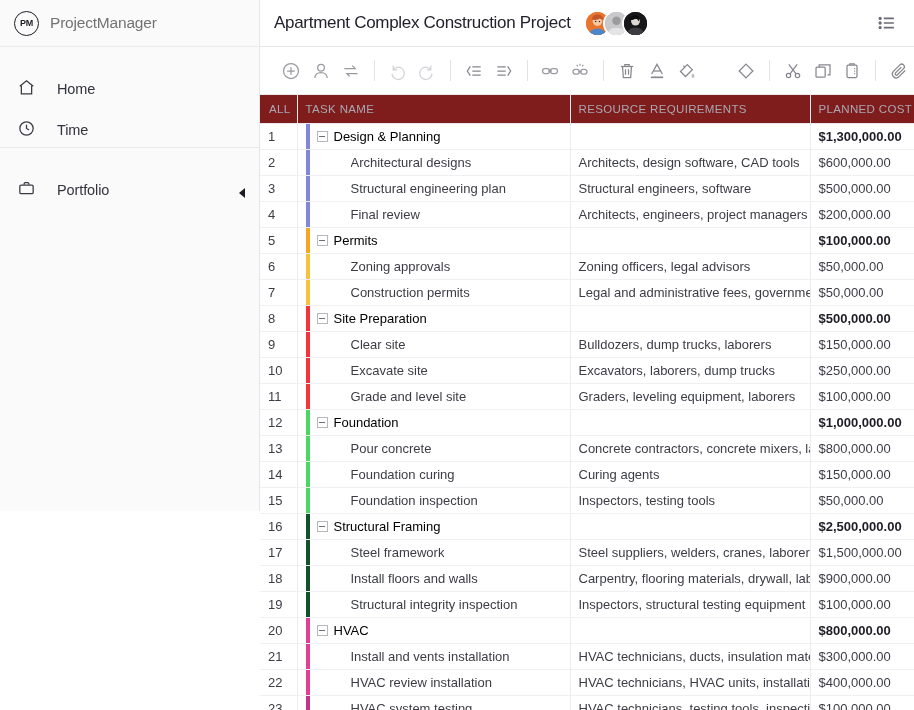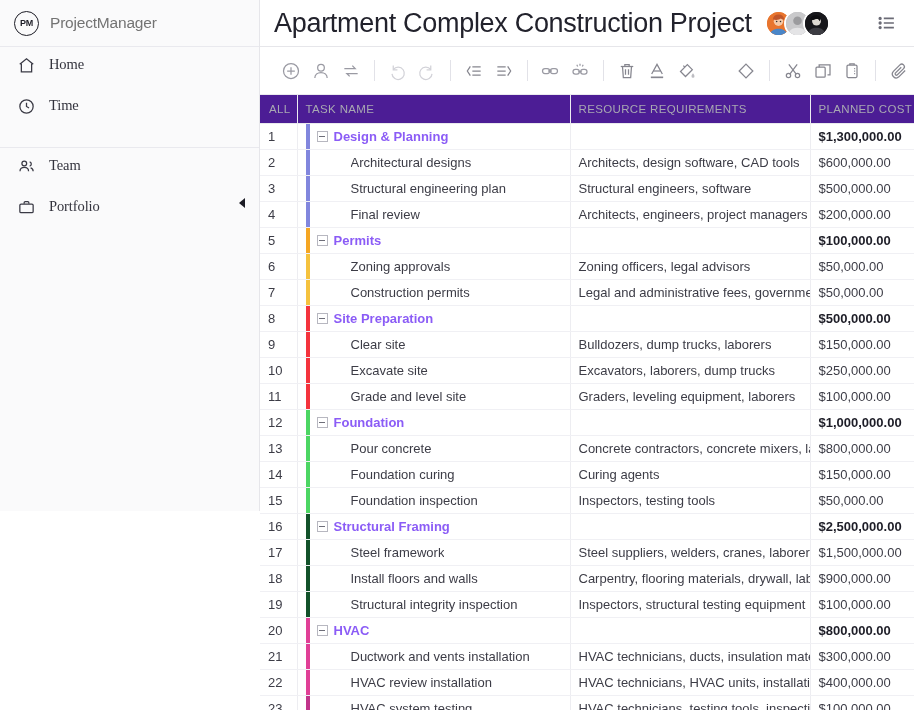--- a/index.html
+++ b/index.html
@@ -29,43 +29,43 @@
     border: 1.6px solid #1d1d26;
     display: flex; align-items: center; justify-content: center;
     font-size: 9px; font-weight: bold; color: #1d1d26;
     letter-spacing: -0.3px;
   }
   .brand-name { font-size: 15.5px; color: #737373; letter-spacing: -0.2px; }
 
   .nav-group { padding: 9px 0; }
   .nav-group.divided { border-bottom: 1px solid #e9e9ee; }
   .nav-item {
-    display: flex; align-items: flex-start; gap: 13px;
+    display: flex; align-items: flex-end; gap: 21px;
     height: 41px; padding-left: 17px; padding-right: 14px;
-    cursor: pointer; position: relative; font-family: Liberation Serif, serif;
+    cursor: pointer; position: relative;
   }
   .nav-label { font-size: 14.5px; color: #33333d; letter-spacing: -0.1px; }
   .nav-ico { width: 19px; height: 19px; flex: 0 0 19px; color: #3a3a45; display:block;}
   .nav-caret {
     margin-left: auto; width: 0; height: 0;
     border-top: 5px solid transparent; border-bottom: 5px solid transparent;
     border-right: 6px solid #1b1b24;
   }
 
   
   .main { flex: 1 1 auto; height: 710px; display: flex; flex-direction: column; min-width: 0; }
 
   .topbar {
     height: 47px; flex: 0 0 47px;
     display: flex; align-items: center;
     border-bottom: 1px solid #e6e6ea;
     padding: 0 16px 0 14px;
   }
   .proj-title {
-    font-size: 27px; color: #22222c; letter-spacing: -0.3px; white-space: nowrap;
+    font-size: 17px; color: #22222c; letter-spacing: -0.3px; white-space: nowrap;
   }
   .avatars { display: flex; margin-left: 13px; }
   .av { width: 27px; height: 27px; border-radius: 50%; border: 2px solid #fff; margin-left: -8px; overflow: hidden; position: relative; }
   .av:first-child { margin-left: 0; }
   .av1 { background: #e8752e; }
   .av2 { background: #b9b9bb; }
   .av3 { background: #1e1e22; }
   .av svg { display: block; width: 100%; height: 100%; }
   .topbar-spacer { flex: 1 1 auto; }
   .list-ico { width: 22px; height: 22px; color: #6b6b76; cursor: pointer; }
@@ -97,21 +97,21 @@
   table.grid col.c-res  { width: 240px; }
   table.grid col.c-cost { width: 124px; }
 
   table.grid th {
     height: 28px;
     font-size: 11.5px; font-weight: normal;
     color: #a8a8b2; letter-spacing: 0.35px;
     text-align: left; padding: 0 8px;
     border-bottom: 1px solid #e9e9ee;
     border-right: 1px solid #ededf1;
-    background: #4c1d95;
+    background: #7f1d1d;
     vertical-align: middle;
     white-space: nowrap; overflow: hidden;
   }
   table.grid th.th-num { text-align: left; padding-left: 9px; }
 
   table.grid td {
     height: 25px;
     font-size: 13px; color: #3c3c46;
     padding: 0 8px;
     border-bottom: 1px solid #f0f0f4;
@@ -128,21 +128,21 @@
   .name-inner { display: flex; align-items: center; height: 25px; padding-right: 8px; }
   .colorbar { width: 4px; align-self: stretch; flex: 0 0 4px; }
   .twisty {
     width: 11px; height: 11px; flex: 0 0 11px;
     border: 1px solid #b7b7c0; margin-left: 7px; margin-right: 6px;
     display: flex; align-items: center; justify-content: center;
     background: #fff; cursor: pointer;
   }
   .twisty i { display:block; width: 6px; height: 1px; background: #6e6e79; }
   .name-txt { font-size: 13px; color: #3c3c46; overflow: hidden; text-overflow: clip; white-space: nowrap; }
-  tr.parent .name-txt { font-weight: bold; color: #8b5cf6; }
+  tr.parent .name-txt { font-weight: normal; color: #000000; }
   tr.child .name-txt { margin-left: 41px; }
   td.c-res { color: #4a4a55; }
   td.c-cost { color: #3c3c46; border-right: none; }
   tr.parent td.c-cost { font-weight: bold; color: #1d1d27; }
 </style>
 </head>
 <body>
 
 <div class="app">
 
@@ -167,31 +167,20 @@
           <svg viewBox="0 0 24 24" fill="none" stroke="currentColor" stroke-width="1.6">
               <circle cx="12" cy="12" r="8.4"></circle>
               <path d="M12 7.2V12l3.2 2"></path>
             </svg>
         </span>
         <span class="nav-label">Time</span>
       </div>
     </nav>
 
     <nav class="nav-group">
-      <div class="nav-item">
-        <span class="nav-ico">
-          <svg viewBox="0 0 24 24" fill="none" stroke="currentColor" stroke-width="1.6">
-              <circle cx="9.2" cy="8.2" r="3"></circle>
-              <path d="M3.8 18c0-3 2.4-4.9 5.4-4.9s5.4 1.9 5.4 4.9"></path>
-              <path d="M16 6.2a2.8 2.8 0 0 1 0 5.4"></path>
-              <path d="M17.2 13.6c2 .5 3.2 2.1 3.2 4.4"></path>
-            </svg>
-        </span>
-        <span class="nav-label">Team</span>
-      </div>
       <div class="nav-item">
         <span class="nav-ico">
           <svg viewBox="0 0 24 24" fill="none" stroke="currentColor" stroke-width="1.6">
               <rect x="3.6" y="7.6" width="16.8" height="11" rx="1.6"></rect>
               <path d="M9 7.4V6a1.4 1.4 0 0 1 1.4-1.4h3.2A1.4 1.4 0 0 1 15 6v1.4"></path>
             </svg>
         </span>
         <span class="nav-label">Portfolio</span>
         <span class="nav-caret"></span>
       </div>
@@ -614,21 +603,21 @@
                 </div>
               </td>
               <td class="c-res"></td>
               <td class="c-cost">$800,000.00</td>
             </tr>
             <tr class="child">
               <td class="c-num">21</td>
               <td class="c-name">
                 <div class="name-inner">
                   <span class="colorbar" style="background: rgb(224, 63, 150);"></span>
-                  <span class="name-txt">Ductwork and vents installation</span>
+                  <span class="name-txt">Install and vents installation</span>
                 </div>
               </td>
               <td class="c-res">HVAC technicians, ducts, insulation mate</td>
               <td class="c-cost">$300,000.00</td>
             </tr>
             <tr class="child">
               <td class="c-num">22</td>
               <td class="c-name">
                 <div class="name-inner">
                   <span class="colorbar" style="background: rgb(224, 63, 150);"></span>

